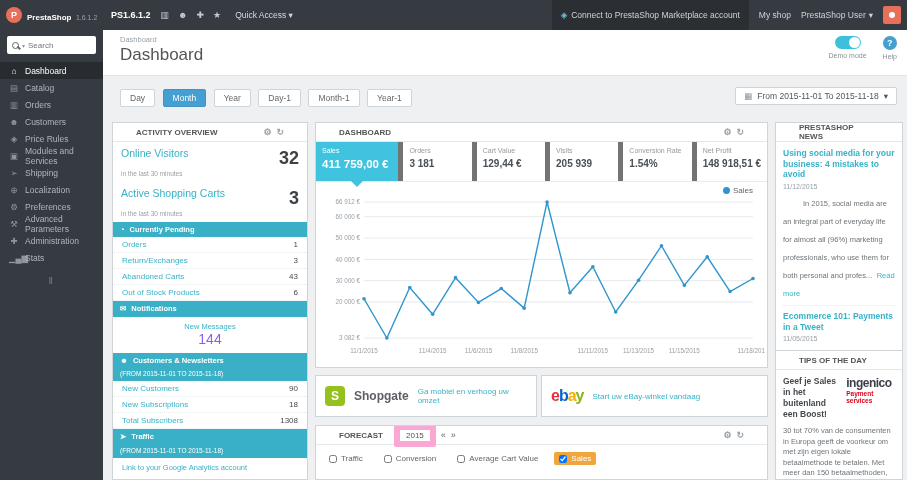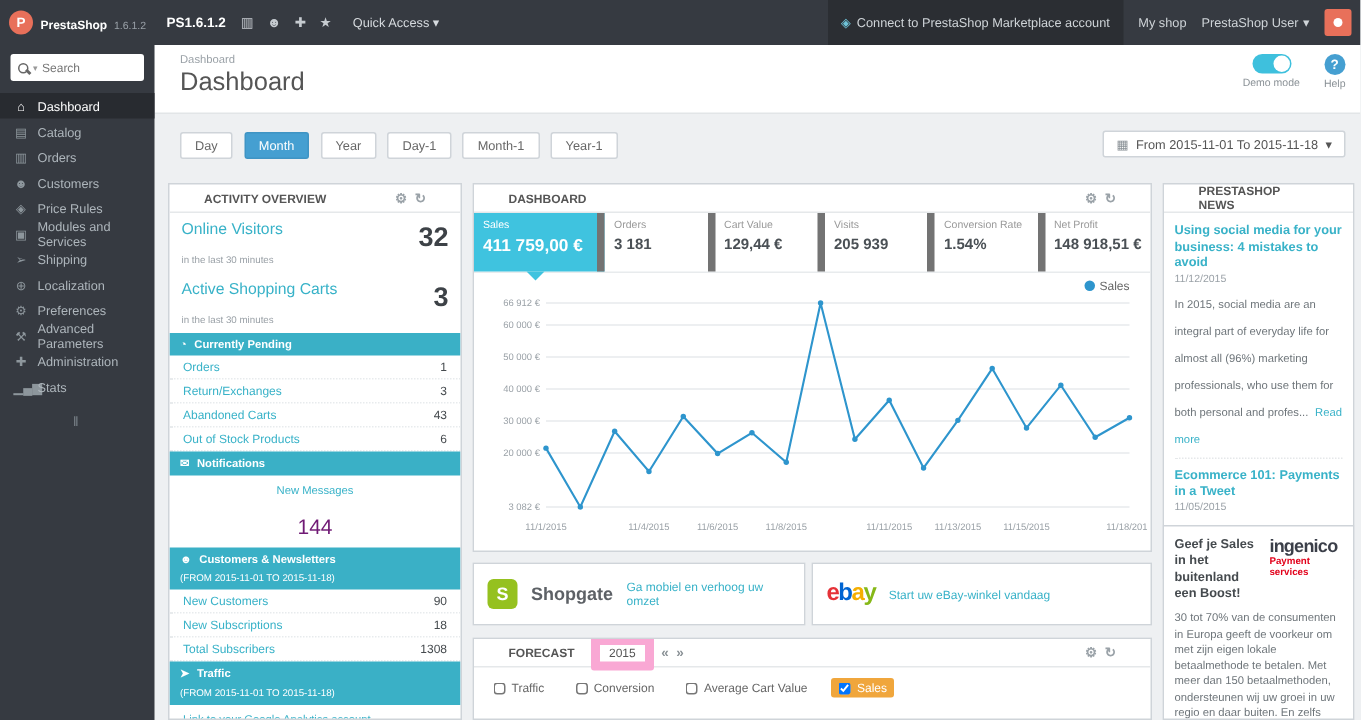--- a/index.html
+++ b/index.html
@@ -68,21 +68,21 @@
   .msub { font-size:6.5px; color:#9aa1a7; padding:0 8px 5px; clear:both; }
   .sec-head { background:#3ab0c6; color:#fff; font-size:7.5px; font-weight:bold; padding:3px 7px; display:flex; gap:5px; align-items:flex-start; line-height:1.25; flex-wrap:wrap; }
   .sec-head .sub-range { font-weight:normal; font-size:6.5px; width:100%; }
   .arow { display:flex; justify-content:space-between; padding:3px 9px; font-size:8px; border-bottom:1px dotted #e8ebed; }
   .arow .alabel { color:#38b2c8; }
   .arow .avalue { color:#454a4e; }
   .ncols { display:flex; text-align:center; }
   .ncol { flex:1; padding:5px 2px 6px; }
   .ncol + .ncol { border-left:1px solid #e8ebed; }
   .ncol .nlabel { font-size:7.5px; color:#38b2c8; }
-  .ncol .nvalue { font-size:14px; color:#701a75; margin-top:12px; }
+  .ncol .nvalue { font-size:14px; color:#8b5cf6; margin-top:0; }
   .ga-link { display:block; padding:5px 9px; font-size:7.5px; color:#38b2c8; text-decoration:none; }
 
   
   .kpi-row { display:flex; border-bottom:1px solid #e8ebed; height:40px; }
   .kpi { flex:1; padding:5px 6px; border-right:5px solid #737373; position:relative; cursor:pointer; }
   .kpi:last-child { border-right:none; }
   .kpi .klabel { font-size:7px; color:#999; }
   .kpi .kvalue { font-size:10px; font-weight:bold; color:#4a5055; margin-top:4px; white-space:nowrap; }
   .kpi.active { background:#3fc3df; flex:1.25; }
   .kpi.active .klabel, .kpi.active .kvalue { color:#fff; }
@@ -109,21 +109,21 @@
   .fc-nav { color:#8a9196; font-size:9px; cursor:pointer; }
   .fc-legend { padding:7px 8px; display:flex; align-items:center; }
   .chip { display:inline-flex; align-items:center; gap:4px; font-size:8px; color:#666; margin-right:11px; padding:2px 5px; border-radius:2px; cursor:pointer; }
   .chip input { width:8px; height:8px; }
   .chip.active { background:#f0a63c; color:#fff; }
 
   
   .news-body { padding:6px 7px; }
   .news-title { font-size:8.5px; font-weight:bold; color:#38b2c8; line-height:1.25; text-decoration:none; display:block; }
   .news-date { font-size:7px; color:#9aa1a7; margin:3px 0 2px; }
-  .news-excerpt { font-size:7.5px; color:#6e757a; line-height:1.35; }
+  .news-excerpt { font-size:7.5px; color:#6e757a; line-height:1.35;margin-left:20px; }
   .read-more { font-size:7.5px; color:#38b2c8; text-decoration:none; }
   .news-art + .news-art { border-top:1px dotted #e5e8ea; margin-top:5px; padding-top:5px; }
   .tips-body { padding:6px 7px; }
   .tips-top { display:flex; justify-content:space-between; gap:10px; }
   .tips-lead { font-size:8.5px; font-weight:bold; color:#454a4e; line-height:1.3; width:60px; }
   .ing { text-align:left; }
   .ing-name { font-size:12px; font-weight:bold; color:#3b3f49; letter-spacing:-0.5px; }
   .ing-sub { font-size:6.5px; color:#e2001a; font-weight:bold; }
   .tips-text { font-size:7.5px; color:#6e757a; line-height:1.4; margin-top:6px; }
 </style>
@@ -470,20 +470,23 @@
     <div class="news-art">
       <a class="news-title" href="#">Ecommerce 101: Payments in a Tweet</a>
       <div class="news-date">11/05/2015</div>
 
     </div>
 
   </div>
 </div>
 
 <div class="panel" style="left:775px; top:350px; width:128px; height:130px;">
+  <div class="panel-head">
+    <span>TIPS OF THE DAY</span>
+  </div>
   <div class="tips-body">
     <div class="tips-top">
       <div class="tips-lead">Geef je Sales in het buitenland een Boost!</div>
       <div class="ing">
         <div class="ing-name">ingenico</div>
         <div class="ing-sub">Payment services</div>
       </div>
     </div>
     <div class="tips-text">30 tot 70% van de consumenten in Europa geeft de voorkeur om met zijn eigen lokale betaalmethode te betalen. Met meer dan 150 betaalmethoden, ondersteunen wij uw groei in uw regio en daar buiten. En zelfs beter: u kunt de belangrijkste betaalmethoden activeren met een...</div>
   </div>

